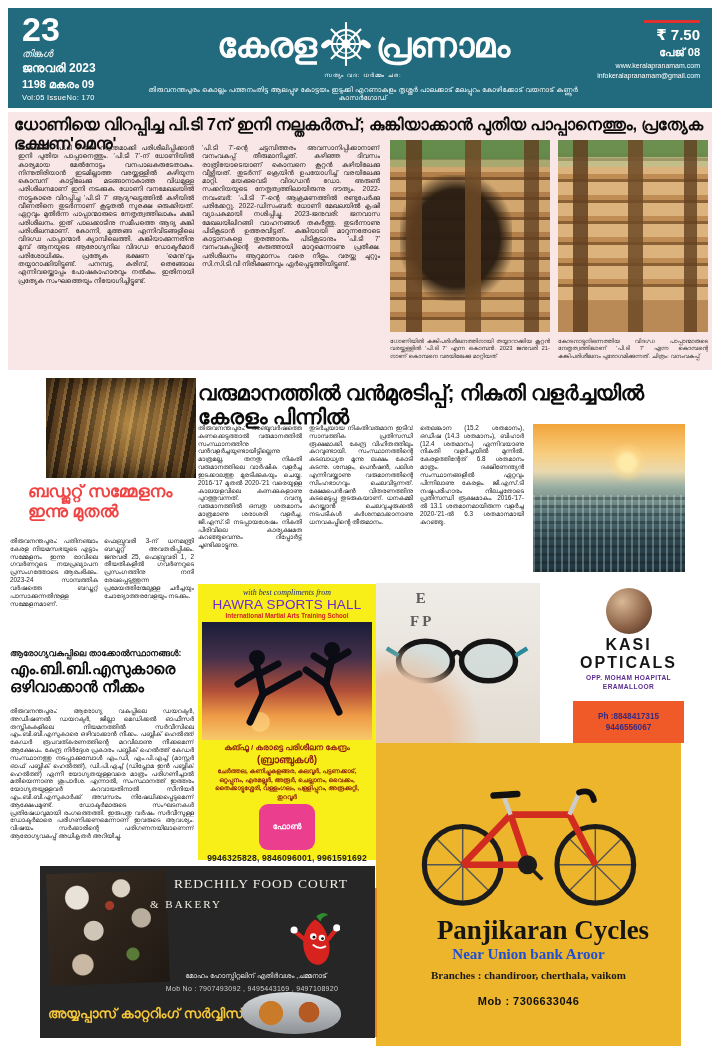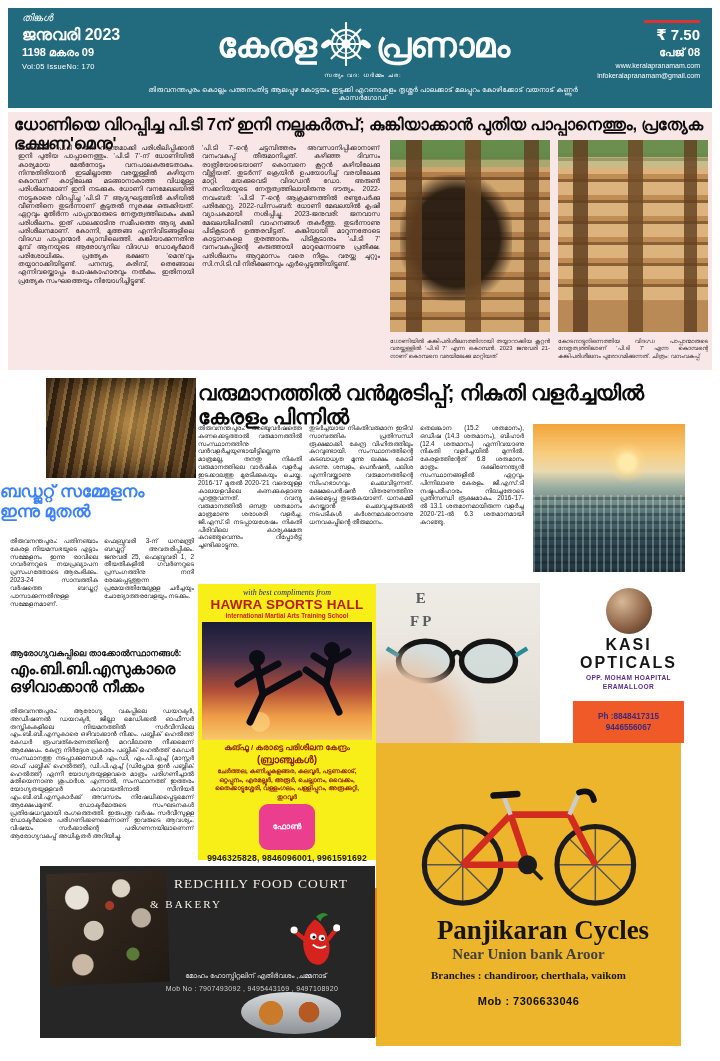--- a/index.html
+++ b/index.html
@@ -5,21 +5,21 @@
   html,body{margin:0;padding:0;background:#ffffff;}
   #page{position:relative;width:720px;height:1061px;background:#ffffff;overflow:hidden;
         font-family:"Liberation Sans","DejaVu Sans",sans-serif;color:#111;}
   .abs{position:absolute;}
 
   
   .masthead{left:8px;top:8px;width:704px;height:100px;background:#226b7e;color:#fff;}
   .mh-left{left:14px;top:4px;width:140px;line-height:1.05;}
   .mh-day{font-size:34px;font-weight:bold;}
   .mh-weekday{font-size:10px;margin-top:1px;font-style:italic;}
-  .mh-monthyear{font-size:16px;font-weight:bold;margin-top:3px;}
+  .mh-monthyear{font-size:12px;font-weight:bold;margin-top:3px;}
   .mh-era{font-size:11px;font-weight:bold;margin-top:4px;}
   .mh-vol{font-size:7.5px;margin-top:4px;letter-spacing:.3px;}
   .mh-center{left:140px;top:10px;width:430px;text-align:center;}
   .mh-titlerow{display:flex;align-items:center;justify-content:center;gap:4px;}
   .mh-title{font-size:35px;font-weight:bold;letter-spacing:-1px;line-height:1;}
   .mh-motto{font-size:6px;margin-top:2px;letter-spacing:1px;}
   .mh-districts{left:120px;bottom:6px;width:470px;text-align:center;font-size:7px;letter-spacing:.2px;}
   .mh-right{right:12px;top:12px;width:130px;text-align:right;line-height:1.25;}
   .mh-rule{margin-left:auto;width:56px;height:3px;background:#e03131;margin-bottom:3px;}
   .mh-price{font-size:15px;font-weight:bold;}
@@ -47,42 +47,42 @@
        repeating-linear-gradient(180deg,#dcb37c 0 13px,#c08e55 13px 18px,#8a6134 18px 21px);}
   .caption{font-size:5.9px;line-height:1.25;text-align:justify;color:#333;overflow:hidden;}
   .cap1{left:382px;top:226px;width:160px;height:28px;}
   .cap2{left:550px;top:226px;width:150px;height:28px;}
 
   
   .asm-photo{left:46px;top:378px;width:150px;height:100px;
      background:radial-gradient(circle at 55% 45%,rgba(235,185,95,.55),transparent 62%),
        repeating-linear-gradient(100deg,#6b4a26 0 6px,#8f6a39 6px 9px,#3c2a16 9px 14px),
        linear-gradient(180deg,#241708,#4a3318);box-shadow:inset 0 0 24px rgba(0,0,0,.7);}
-  .sb1-head{left:0;top:482px;width:186px;font-size:17px;font-weight:bold;line-height:1.15;color:#3b82f6;}
+  .sb1-head{left:28px;top:482px;width:186px;font-size:17px;font-weight:bold;line-height:1.15;color:#ef4444;}
   .sb1col1{left:10px;top:537px;width:88px;height:106px;font-size:6.4px;}
   .sb1col2{left:104px;top:537px;width:90px;height:106px;font-size:6.4px;}
   .sb2-kicker{left:10px;top:648px;width:186px;font-size:8.5px;font-weight:bold;color:#111;}
   .sb2-head{left:10px;top:660px;width:186px;font-size:15.5px;font-weight:bold;line-height:1.15;color:#0d0d0d;}
   .sb2-body{left:10px;top:707px;width:184px;height:158px;font-size:6.4px;}
 
   
   .a2-headline{left:198px;top:381px;width:514px;font-size:21px;font-weight:bold;letter-spacing:-.3px;color:#0b0b0b;}
   .a2col{top:424px;width:104px;height:160px;font-size:6.4px;}
   .a2col1{left:198px;} .a2col2{left:309px;} .a2col3{left:420px;}
   .city-photo{left:533px;top:424px;width:152px;height:148px;
      background:radial-gradient(circle at 62% 26%,rgba(255,236,170,.95) 0 5%,rgba(255,220,140,.45) 9%,transparent 14%),
        linear-gradient(180deg,#f2a43a 0%,#f8cd7e 20%,#ead9ae 32%,#9cb0a4 42%,#4f6e72 62%,#2c454e 80%,#203641 100%);}
   .city-photo .bld{position:absolute;left:0;right:0;bottom:0;height:52%;
      background:repeating-linear-gradient(90deg,rgba(235,245,240,.28) 0 2px,transparent 2px 7px),
        repeating-linear-gradient(0deg,rgba(15,25,28,.35) 0 3px,transparent 3px 8px);}
 
   
   .hawra{left:198px;top:584px;width:178px;height:276px;background:#f8ee18;text-align:center;}
   .hw-comp{font-family:"Liberation Serif",serif;font-style:italic;font-size:8px;color:#1b2a80;margin-top:4px;}
-  .hw-title{font-size:13.5px;font-weight:bold;color:#b91c1c;letter-spacing:.2px;}
+  .hw-title{font-size:13.5px;font-weight:normal;color:#6d28d9;letter-spacing:.2px;}
   .hw-sub{font-size:6.3px;font-weight:bold;color:#d42222;margin-bottom:3px;}
   .hw-img{position:relative;width:170px;height:118px;margin:0 auto;
      background:linear-gradient(180deg,#181d38 0%,#45304c 30%,#b14e38 58%,#ef9c47 80%,#f7c86a 100%);}
   .hw-tag{font-size:8px;font-weight:bold;color:#8c1a0e;margin-top:3px;}
   .hw-brlabel{font-size:10px;font-weight:bold;color:#8c1a0e;margin-top:1px;}
   .hw-branches{font-size:6.3px;font-weight:bold;color:#8c1a0e;line-height:1.35;padding:1px 8px;}
   .hw-pill{display:inline-block;background:#ec3e8e;color:#fff;font-size:8px;font-weight:bold;
            padding:18px 14px;border-radius:9px;margin-top:2px;}
   .hw-phones{font-size:8.6px;font-weight:bold;color:#1c1c1c;margin-top:3px;letter-spacing:.2px;}
 
@@ -97,21 +97,21 @@
      background:radial-gradient(circle at 35% 30%,#d8b896,#8a5f44 60%,#402c20);}
   .kasi-name{font-size:16px;font-weight:bold;letter-spacing:2px;color:#161616;line-height:1.1;}
   .kasi-addr{font-size:6.6px;font-weight:bold;color:#5b2d8e;letter-spacing:.4px;margin-top:2px;line-height:1.4;}
   .kasi-phonebox{position:absolute;left:0;right:0;bottom:0;height:42px;background:#f05a28;color:#3b2a7e;
      font-size:8.2px;font-weight:bold;display:flex;align-items:center;justify-content:center;white-space:pre-line;line-height:1.35;}
 
   
   .panjikaran{left:376px;top:743px;width:305px;height:303px;background:#edb52c;text-align:center;
      font-family:"Liberation Serif",serif;}
   .pc-title{font-size:27px;font-weight:bold;color:#151515;margin-top:2px;padding-left:29px;}
-  .pc-sub{font-size:15px;font-weight:bold;color:#404040;}
+  .pc-sub{font-size:15px;font-weight:bold;color:#1d4ed8;}
   .pc-branches{font-size:11px;font-weight:bold;color:#1a1a1a;margin-top:6px;}
   .pc-mob{font-family:"Liberation Sans",sans-serif;font-size:11px;font-weight:bold;color:#111;margin-top:14px;letter-spacing:.5px;}
 
   
   .redchily{left:40px;top:866px;width:335px;height:172px;background:#262626;color:#fff;overflow:hidden;}
   .rc-food{left:8px;top:6px;width:120px;height:112px;transform:rotate(-2deg);
      background:radial-gradient(circle at 25% 22%,#e8e2d8 0 9%,transparent 10%),
        radial-gradient(circle at 62% 15%,#ddd3c4 0 7%,transparent 8%),
        radial-gradient(circle at 38% 52%,#cfc6b8 0 10%,transparent 11%),
        radial-gradient(circle at 78% 42%,#b9ae9e 0 8%,transparent 9%),
@@ -132,20 +132,21 @@
        linear-gradient(180deg,#d7dadc,#8e9296);}
   .yellow-strip{left:363px;top:888px;width:12px;height:149px;background:#f8d414;border-right:2px solid #e8841c;}
 </style>
 </head>
 <body>
 
 <div id="page">
 
   <header class="abs masthead">
     <div class="abs mh-left">
+      <div class="mh-day">23</div>
       <div class="mh-weekday">തിങ്കൾ</div>
       <div class="mh-monthyear">ജനുവരി 2023</div>
       <div class="mh-era">1198 മകരം 09</div>
       <div class="mh-vol">Vol:05 IssueNo: 170</div>
     </div>
 
     <div class="abs mh-center">
       <div class="mh-titlerow">
         <span class="mh-title">കേരള</span>
         <span style="display:inline-block;line-height:0;">
@@ -320,16 +321,17 @@
           <circle cx="67" cy="28" r="5" fill="#ffffff"></circle>
         <circle cx="34" cy="40" r="4.5" fill="#ffffff"></circle>
           <circle cx="46" cy="42" r="4.5" fill="#ffffff"></circle>
         <circle cx="35" cy="41" r="2" fill="#111"></circle>
           <circle cx="47" cy="43" r="2" fill="#111"></circle>
         <path d="M34,52 q8,7 17,2" stroke="#ffffff" stroke-width="2.5" fill="none" stroke-linecap="round"></path>
       </svg>
     </div>
     <div class="abs rc-addr">മോഹം ഹോസ്പിറ്റലിന് എതിർവശം ,ചമ്മനാട്</div>
     <div class="abs rc-mob">Mob No : 7907493092 , 9495443169 , 9497108920</div>
+    <div class="abs rc-catering">അയ്യപ്പാസ് കാറ്ററിംഗ് സർവ്വിസ്</div>
     <div class="abs rc-tray"></div>
   </section>
 
 </div>
 
 </body></html>

